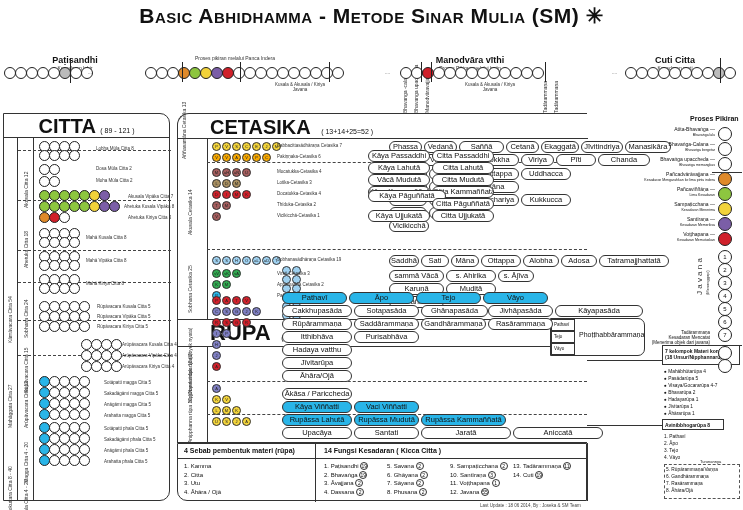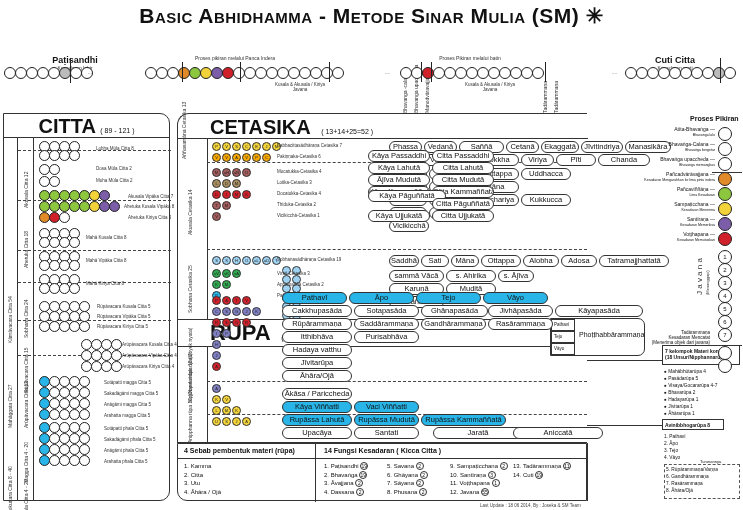--- a/index.html
+++ b/index.html
@@ -28,20 +28,21 @@
 <div class="abs title"><span>Basic Abhidhamma - Metode Sinar Mulia (SM)</span> <span>✳</span></div>
 
 <div class="abs" style="left:20px;top:55px;width:110px">
   <div class="phase-t">Paṭisandhi</div>
   <div class="phase-s">Kesadaran lahir</div>
 </div>
 <div class="abs" style="left:145px;top:55px;width:180px">
   <div class="phase-s">Proses pikiran melalui Panca Indera</div>
 </div>
 <div class="abs" style="left:390px;top:55px;width:160px">
+  <div class="phase-t">Manodvāra vīthi</div>
   <div class="phase-s">Proses Pikiran melalui batin</div>
 </div>
 <div class="abs" style="left:625px;top:55px;width:100px">
   <div class="phase-t">Cuti Citta</div>
   <div class="phase-s">Kesadaran mati</div>
 </div>
 
 <div id="timeline"></div>
 
 <div class="abs tiny" style="left:265px;top:82px;width:70px;text-align:center">
@@ -478,21 +479,21 @@
 <div class="vline" style="left: 431px; top: 62px; height: 20px;"></div>
 <div class="vline" style="left: 545px; top: 62px; height: 20px;"></div>
 <div class="vline" style="left: 720px; top: 58px; height: 25px;"></div>
 <div class="tiny" style="position: absolute; left: 88px; top: 70px;">....</div>
 <div class="tiny" style="position: absolute; left: 385px; top: 70px;">....</div>
 <div class="tiny" style="position: absolute; left: 612px; top: 70px;">....</div>
 <div class="pill " style="left: 368px; top: 150px; width: 62px;">Kāya Passaddhi</div>
 <div class="pill " style="left: 432px; top: 150px; width: 62px;">Citta Passaddhi</div>
 <div class="pill " style="left: 368px; top: 162px; width: 62px;">Kāya Lahutā</div>
 <div class="pill " style="left: 432px; top: 162px; width: 62px;">Citta Lahutā</div>
-<div class="pill " style="left: 368px; top: 174px; width: 62px;">Ājīva Mudutā</div>
+<div class="pill " style="left: 368px; top: 174px; width: 62px;">Vācā Mudutā</div>
 <div class="pill " style="left: 432px; top: 174px; width: 62px;">Citta Mudutā</div>
 <div class="pill " style="left: 368px; top: 186px; width: 62px;">Kāya Kammaññatā</div>
 <div class="pill " style="left: 432px; top: 186px; width: 62px;">Citta Kammaññatā</div>
 <div class="pill " style="left: 368px; top: 190px; width: 78px;">Kāya Pāguññatā</div>
 <div class="pill " style="left: 432px; top: 198px; width: 62px;">Citta Pāguññatā</div>
 <div class="pill " style="left: 368px; top: 210px; width: 62px;">Kāya Ujjukatā</div>
 <div class="pill " style="left: 432px; top: 210px; width: 62px;">Citta Ujjukatā</div>
 <div style="position: absolute; left: 550px; top: 318px; width: 95px; height: 38px; border: 1px solid rgb(51, 51, 51); border-radius: 0px 7px 7px 0px; background: rgb(255, 255, 255);">
     <div style="position: absolute; left: 28px; top: 12px; font-size: 7px;">Phoṭṭhabbārammaṇa</div>
     <div style="position: absolute; left: 0px; top: 0px; width: 24px; height: 12px; border: 1px solid rgb(51, 51, 51); font-size: 4.5px; padding-left: 2px; line-height: 10px; background: rgb(255, 255, 255);">Pathavī</div>
@@ -536,21 +537,21 @@
 <div class="pill " style="left: 282px; top: 357px; width: 70px;">Jīvitarūpa</div>
 <div class="pill " style="left: 282px; top: 370px; width: 70px;">Āhāra/Ojā</div>
 <div class="pill " style="left: 282px; top: 388px; width: 70px;">Ākāsa / Pariccheda</div>
 <div class="pill blue" style="left: 282px; top: 401px; width: 70px;">Kāya Viññatti</div>
 <div class="pill blue" style="left: 354px; top: 401px; width: 65px;">Vaci Viññatti</div>
 <div class="pill blue" style="left: 282px; top: 414px; width: 70px;">Rupāssa Lahutā</div>
 <div class="pill blue" style="left: 354px; top: 414px; width: 65px;">Rupāssa Mudutā</div>
 <div class="pill blue" style="left: 421px; top: 414px; width: 85px;">Rupāssa Kammaññatā</div>
 <div class="pill " style="left: 282px; top: 427px; width: 70px;">Upacāya</div>
 <div class="pill " style="left: 354px; top: 427px; width: 65px;">Santati</div>
-<div class="pill " style="left: 421px; top: 427px; width: 90px; margin-left: 12px;">Jaratā</div>
+<div class="pill " style="left: 421px; top: 427px; width: 90px;">Jaratā</div>
 <div class="pill " style="left: 513px; top: 427px; width: 90px;">Aniccatā</div>
 <div class="dot" style="left: 212px; top: 384px; background: rgb(126, 126, 193);">A</div>
 <div class="dot" style="left: 212px; top: 395px; background: rgb(242, 211, 58);">K</div>
 <div class="dot" style="left: 222px; top: 395px; background: rgb(242, 211, 58);">V</div>
 <div class="dot" style="left: 212px; top: 406px; background: rgb(242, 211, 58);">L</div>
 <div class="dot" style="left: 222px; top: 406px; background: rgb(242, 211, 58);">M</div>
 <div class="dot" style="left: 232px; top: 406px; background: rgb(242, 211, 58);">K</div>
 <div class="dot" style="left: 212px; top: 417px; background: rgb(242, 211, 58);">U</div>
 <div class="dot" style="left: 222px; top: 417px; background: rgb(242, 211, 58);">S</div>
 <div class="dot" style="left: 232px; top: 417px; background: rgb(242, 211, 58);">J</div>

